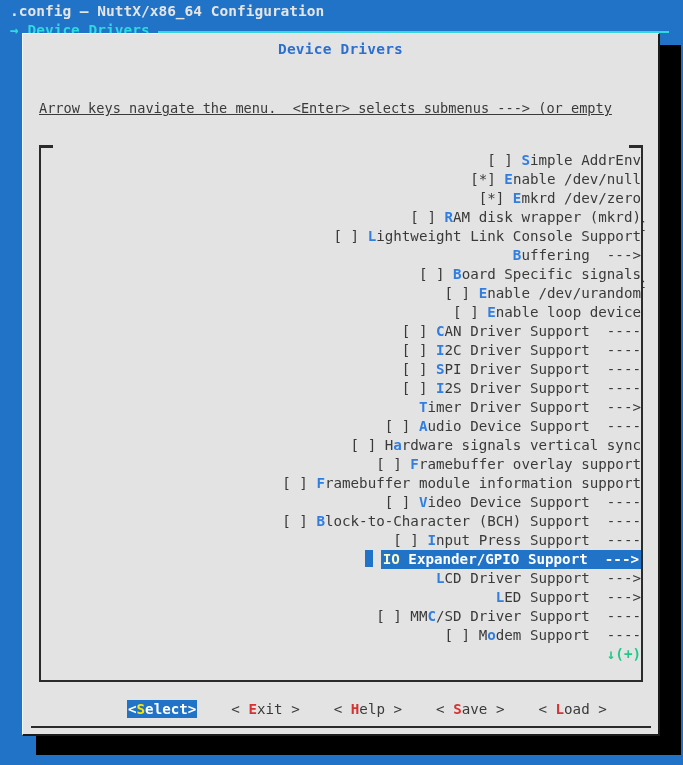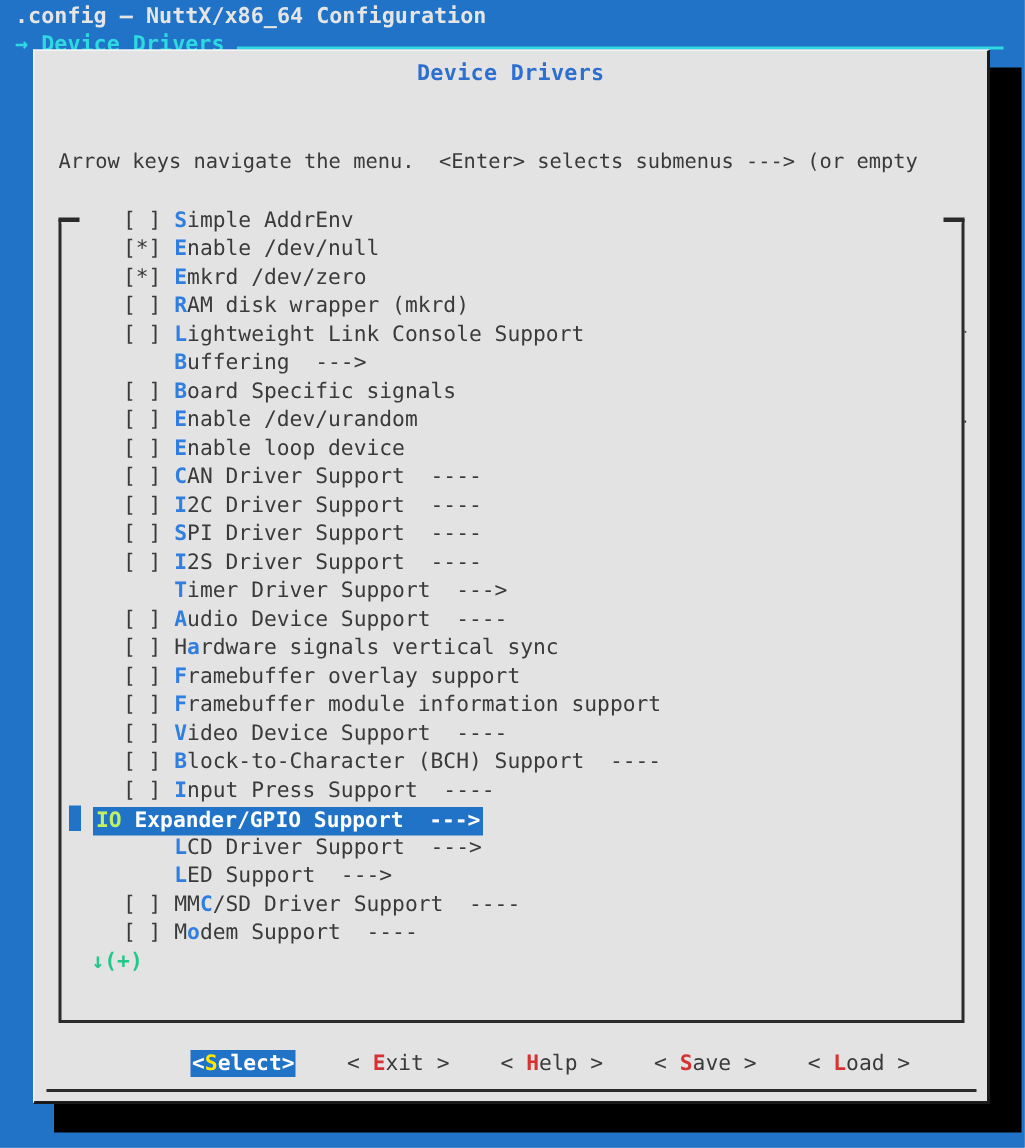--- a/index.html
+++ b/index.html
@@ -84,21 +84,21 @@
   
   .help {
     position: absolute;
     left: 16px; top: 27px;
     width: 608px;
     color: #3a3a3a;
     font-size: 13.6px;
     line-height: 19.2px;
     white-space: pre;
   }
-  .help div { white-space: pre; }
+  .help div { white-space: pre; text-decoration: underline; }
 
   
   .listframe {
     position: absolute;
     left: 16px; top: 112px;
     width: 604px; height: 536px;
     box-sizing: border-box;
     border-top: 2px solid #2b2b2b;
     border-left: 2px solid #2b2b2b;
     border-right: 2px solid #2b2b2b;
@@ -116,23 +116,24 @@
     position: absolute; left: 16px; top: 111px;
     width: 14px; height: 3px; background: #2b2b2b;
   }
   .frame-tick-r {
     position: absolute; left: 606px; top: 111px;
     width: 14px; height: 3px; background: #2b2b2b;
   }
 
   .listinner {
     position: absolute;
-    left: 20px; top: 104px;
+    left: 20px; top: 117px;
     width: 598px; height: 528px;
     overflow: hidden;
+    text-align: right;
   }
 
   .row {
     position: relative;
     height: 19px;
     line-height: 19px;
     font-size: 14.2px;
     color: #3a3a3a;
     white-space: pre;
     padding-left: 39px;
@@ -157,21 +158,21 @@
   .row.sel .selhl {
     display: inline-block;
     background: #2173c8;
     color: #ffffff;
     font-weight: bold;
     padding: 0 2px 0 2px;
     height: 19px;
     line-height: 19px;
   }
   .row.sel .selhl .hk {
-    color: #bef264;
+    color: #fef9c3;
     font-weight: bold;
   }
 
   .scrollind {
     position: relative;
     height: 19px;
     line-height: 19px;
     font-size: 14.2px;
     color: #1fc98a;
     font-weight: bold;

